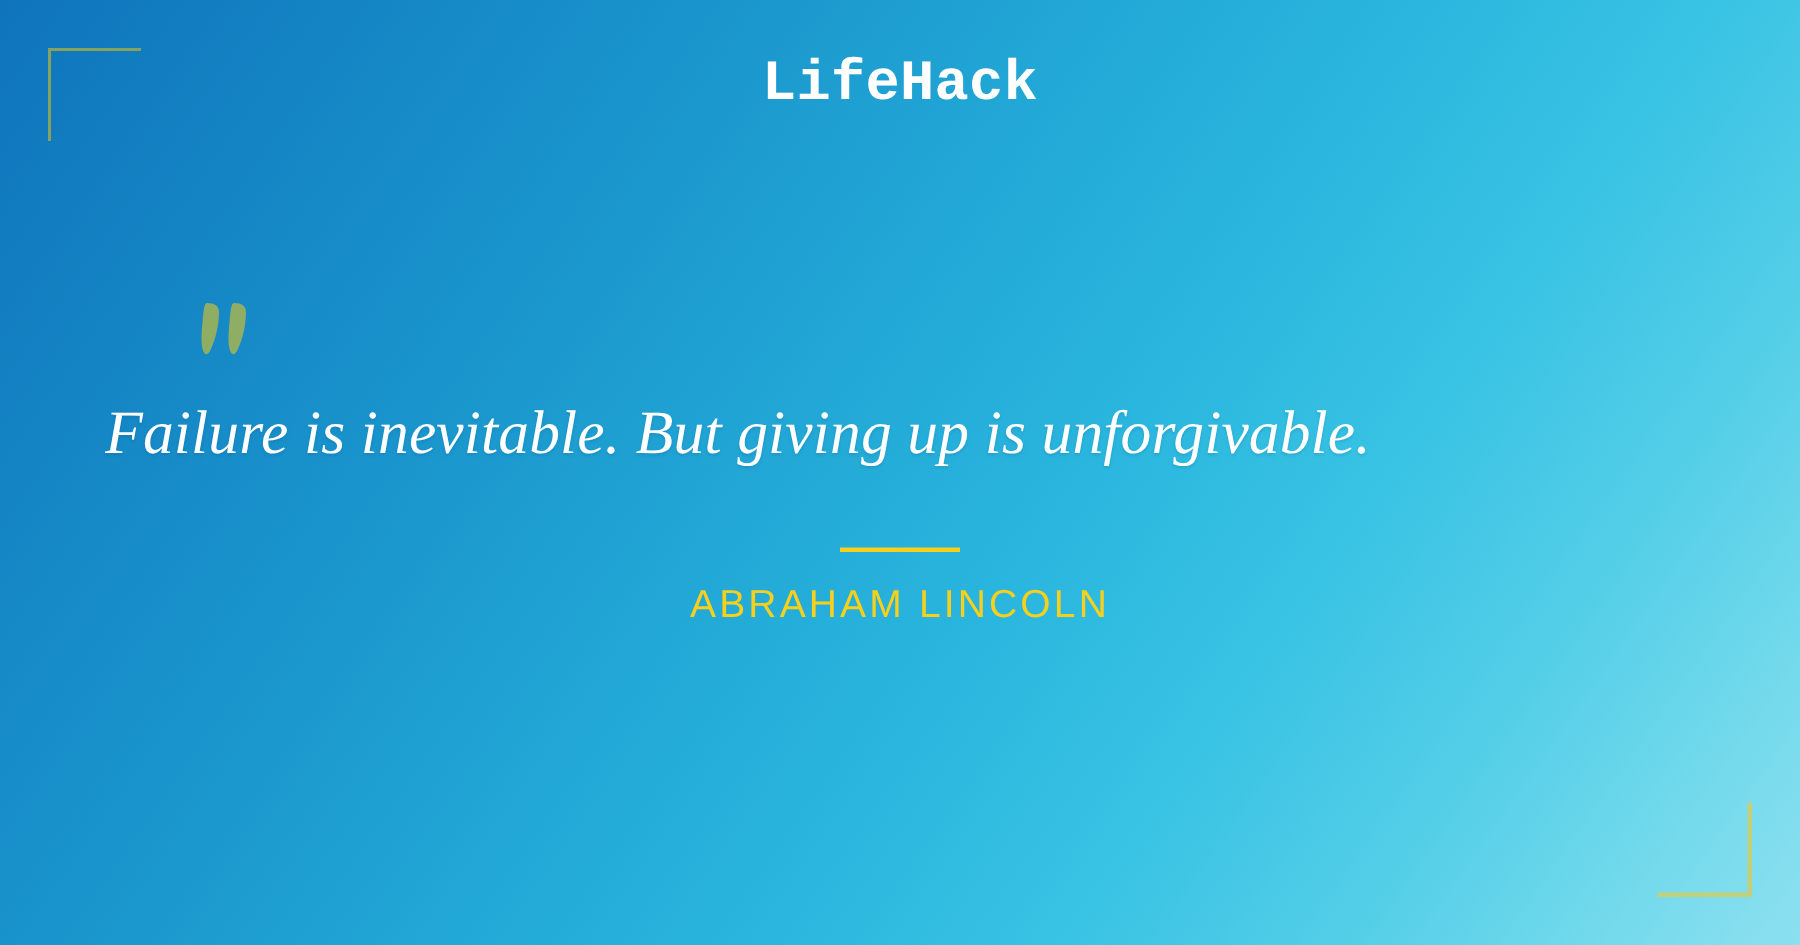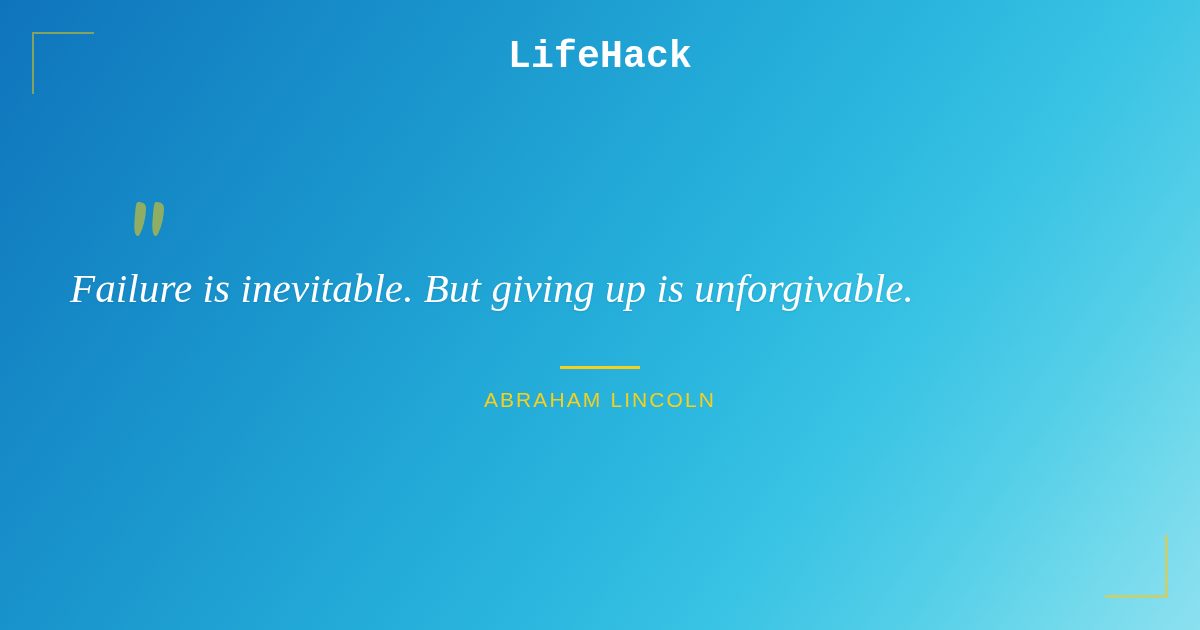--- a/index.html
+++ b/index.html
@@ -113,21 +113,21 @@
   #author-wrap {
     position: absolute;
     left: 0;
     top: 389px;
     width: 1200px;
     text-align: center;
   }
   #author {
     display: inline-block;
     font-family: "Liberation Sans", sans-serif;
-    font-size: 21px;
+    font-size: 26px;
     font-weight: 500;
     letter-spacing: 2.1px;
     color: #f6d01d;
     text-transform: uppercase;
     line-height: 1;
   }
 </style>
 </head>
 <body>
 

